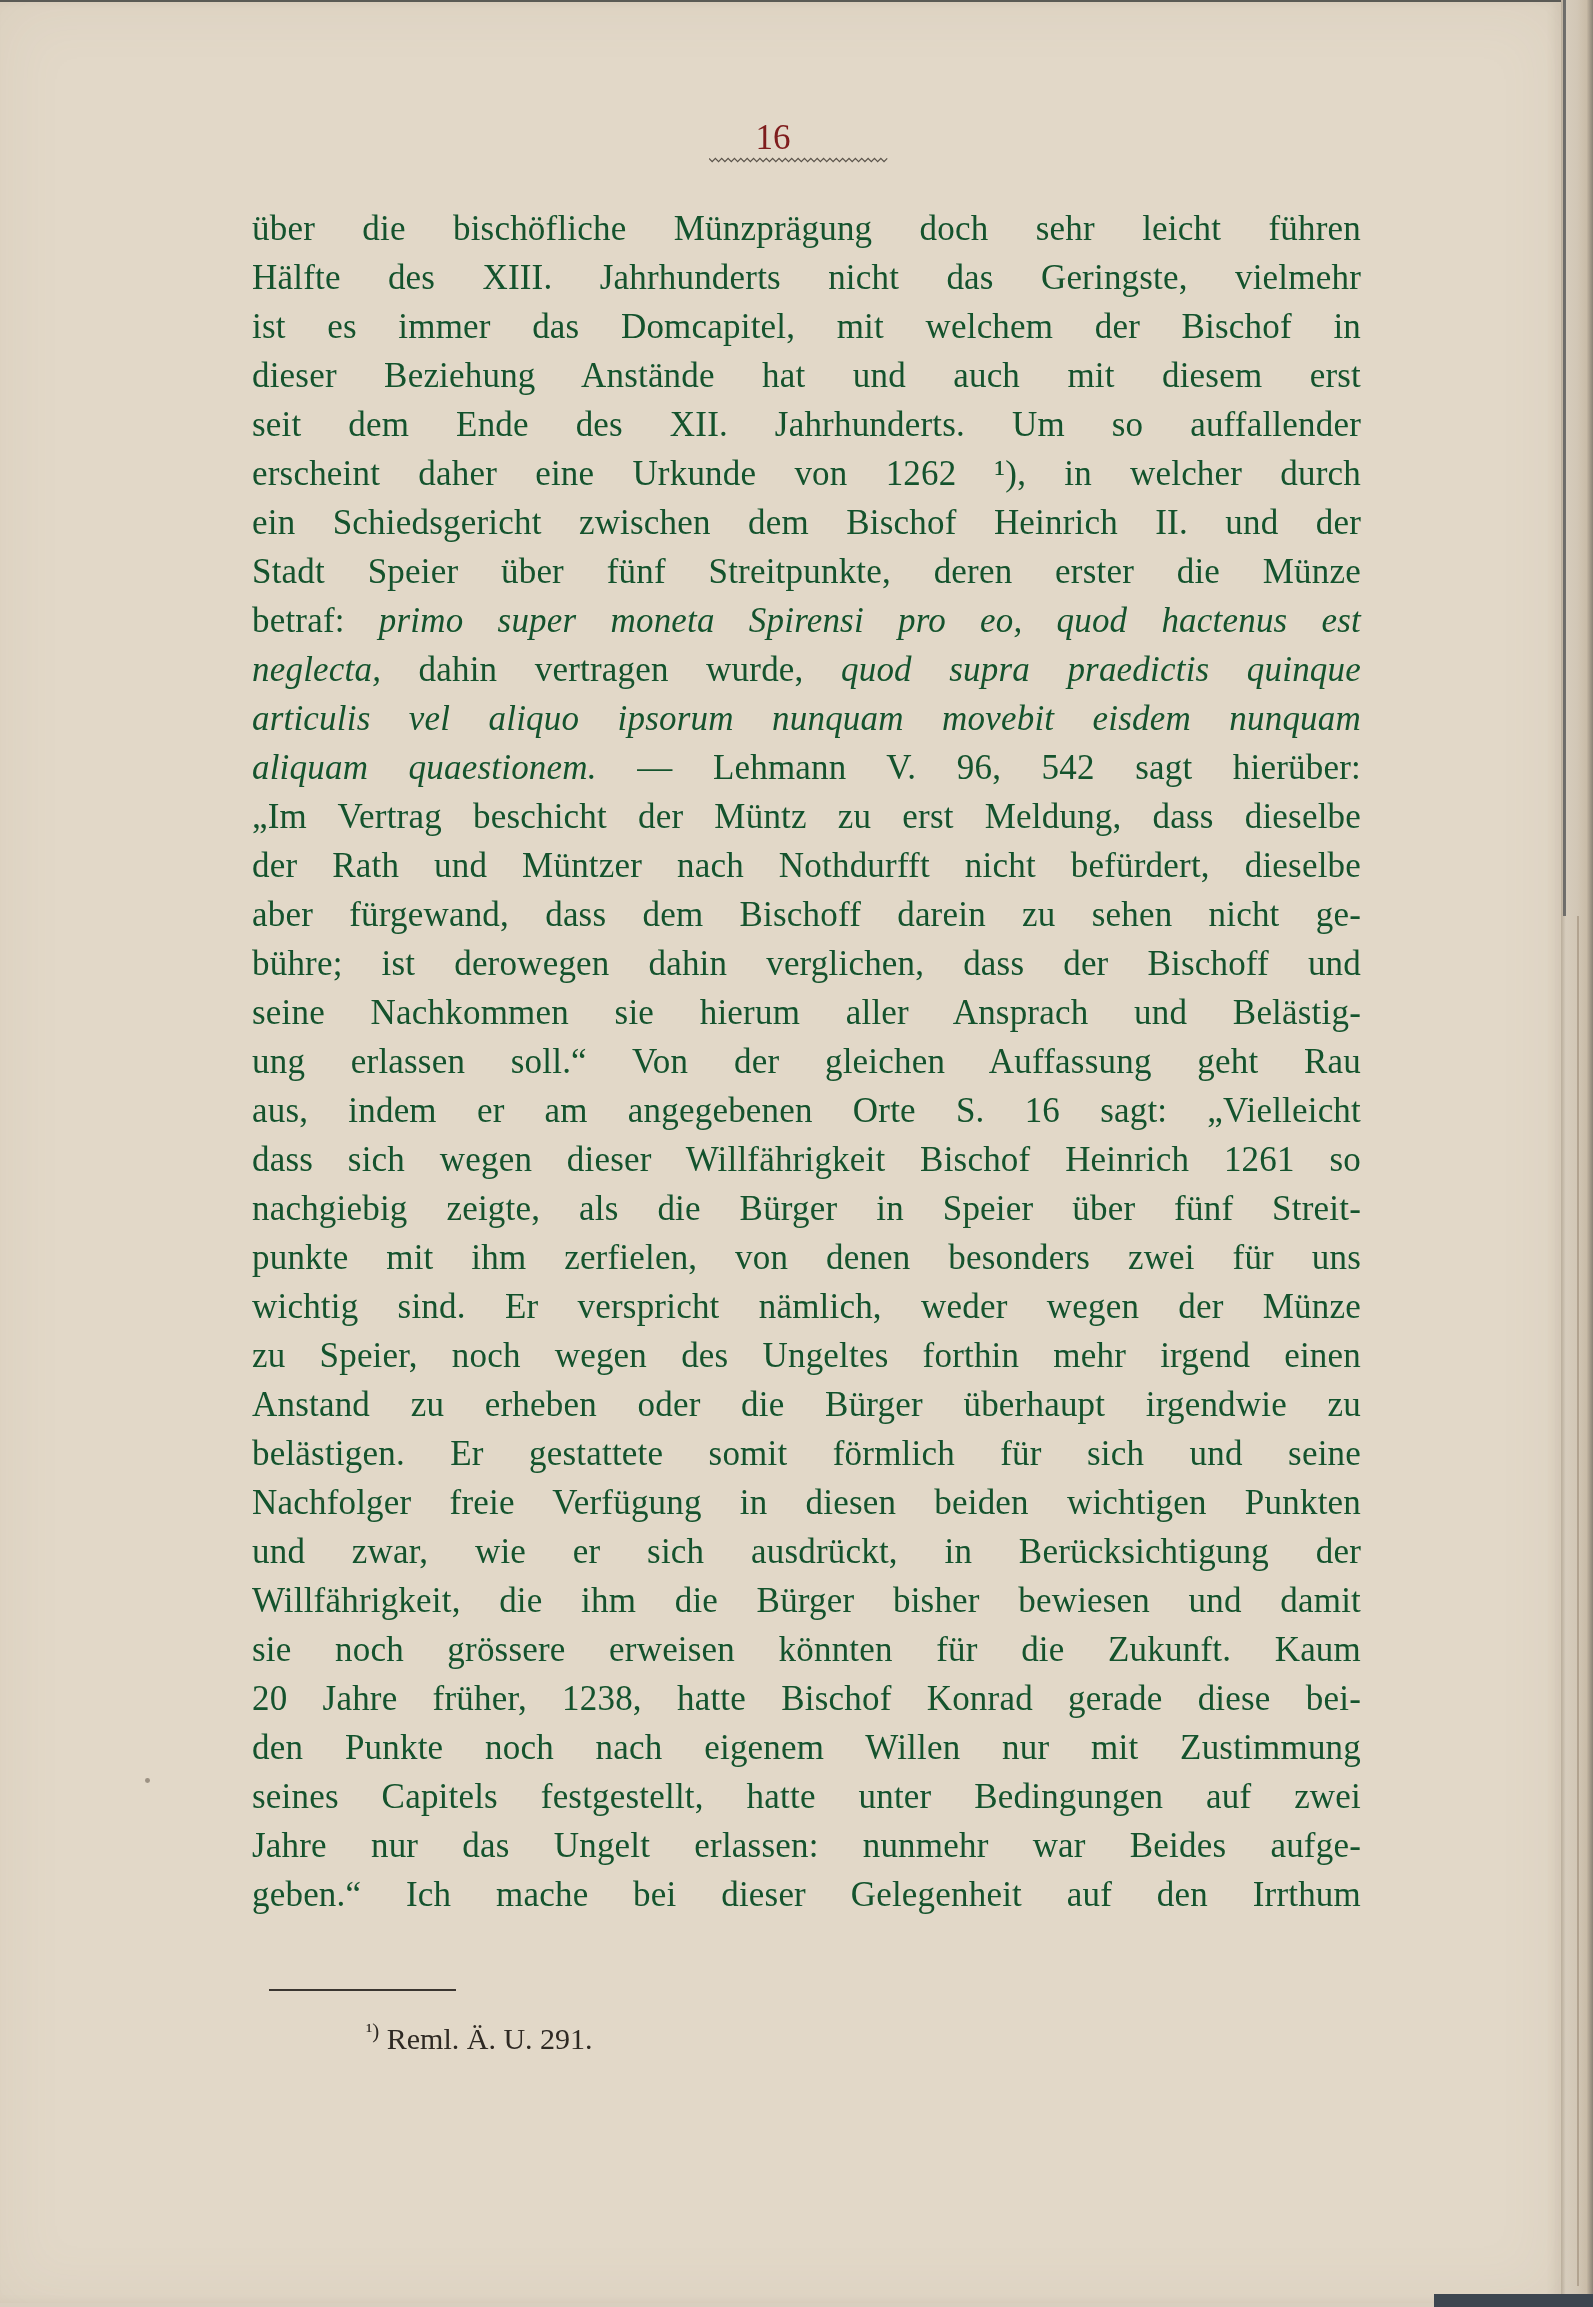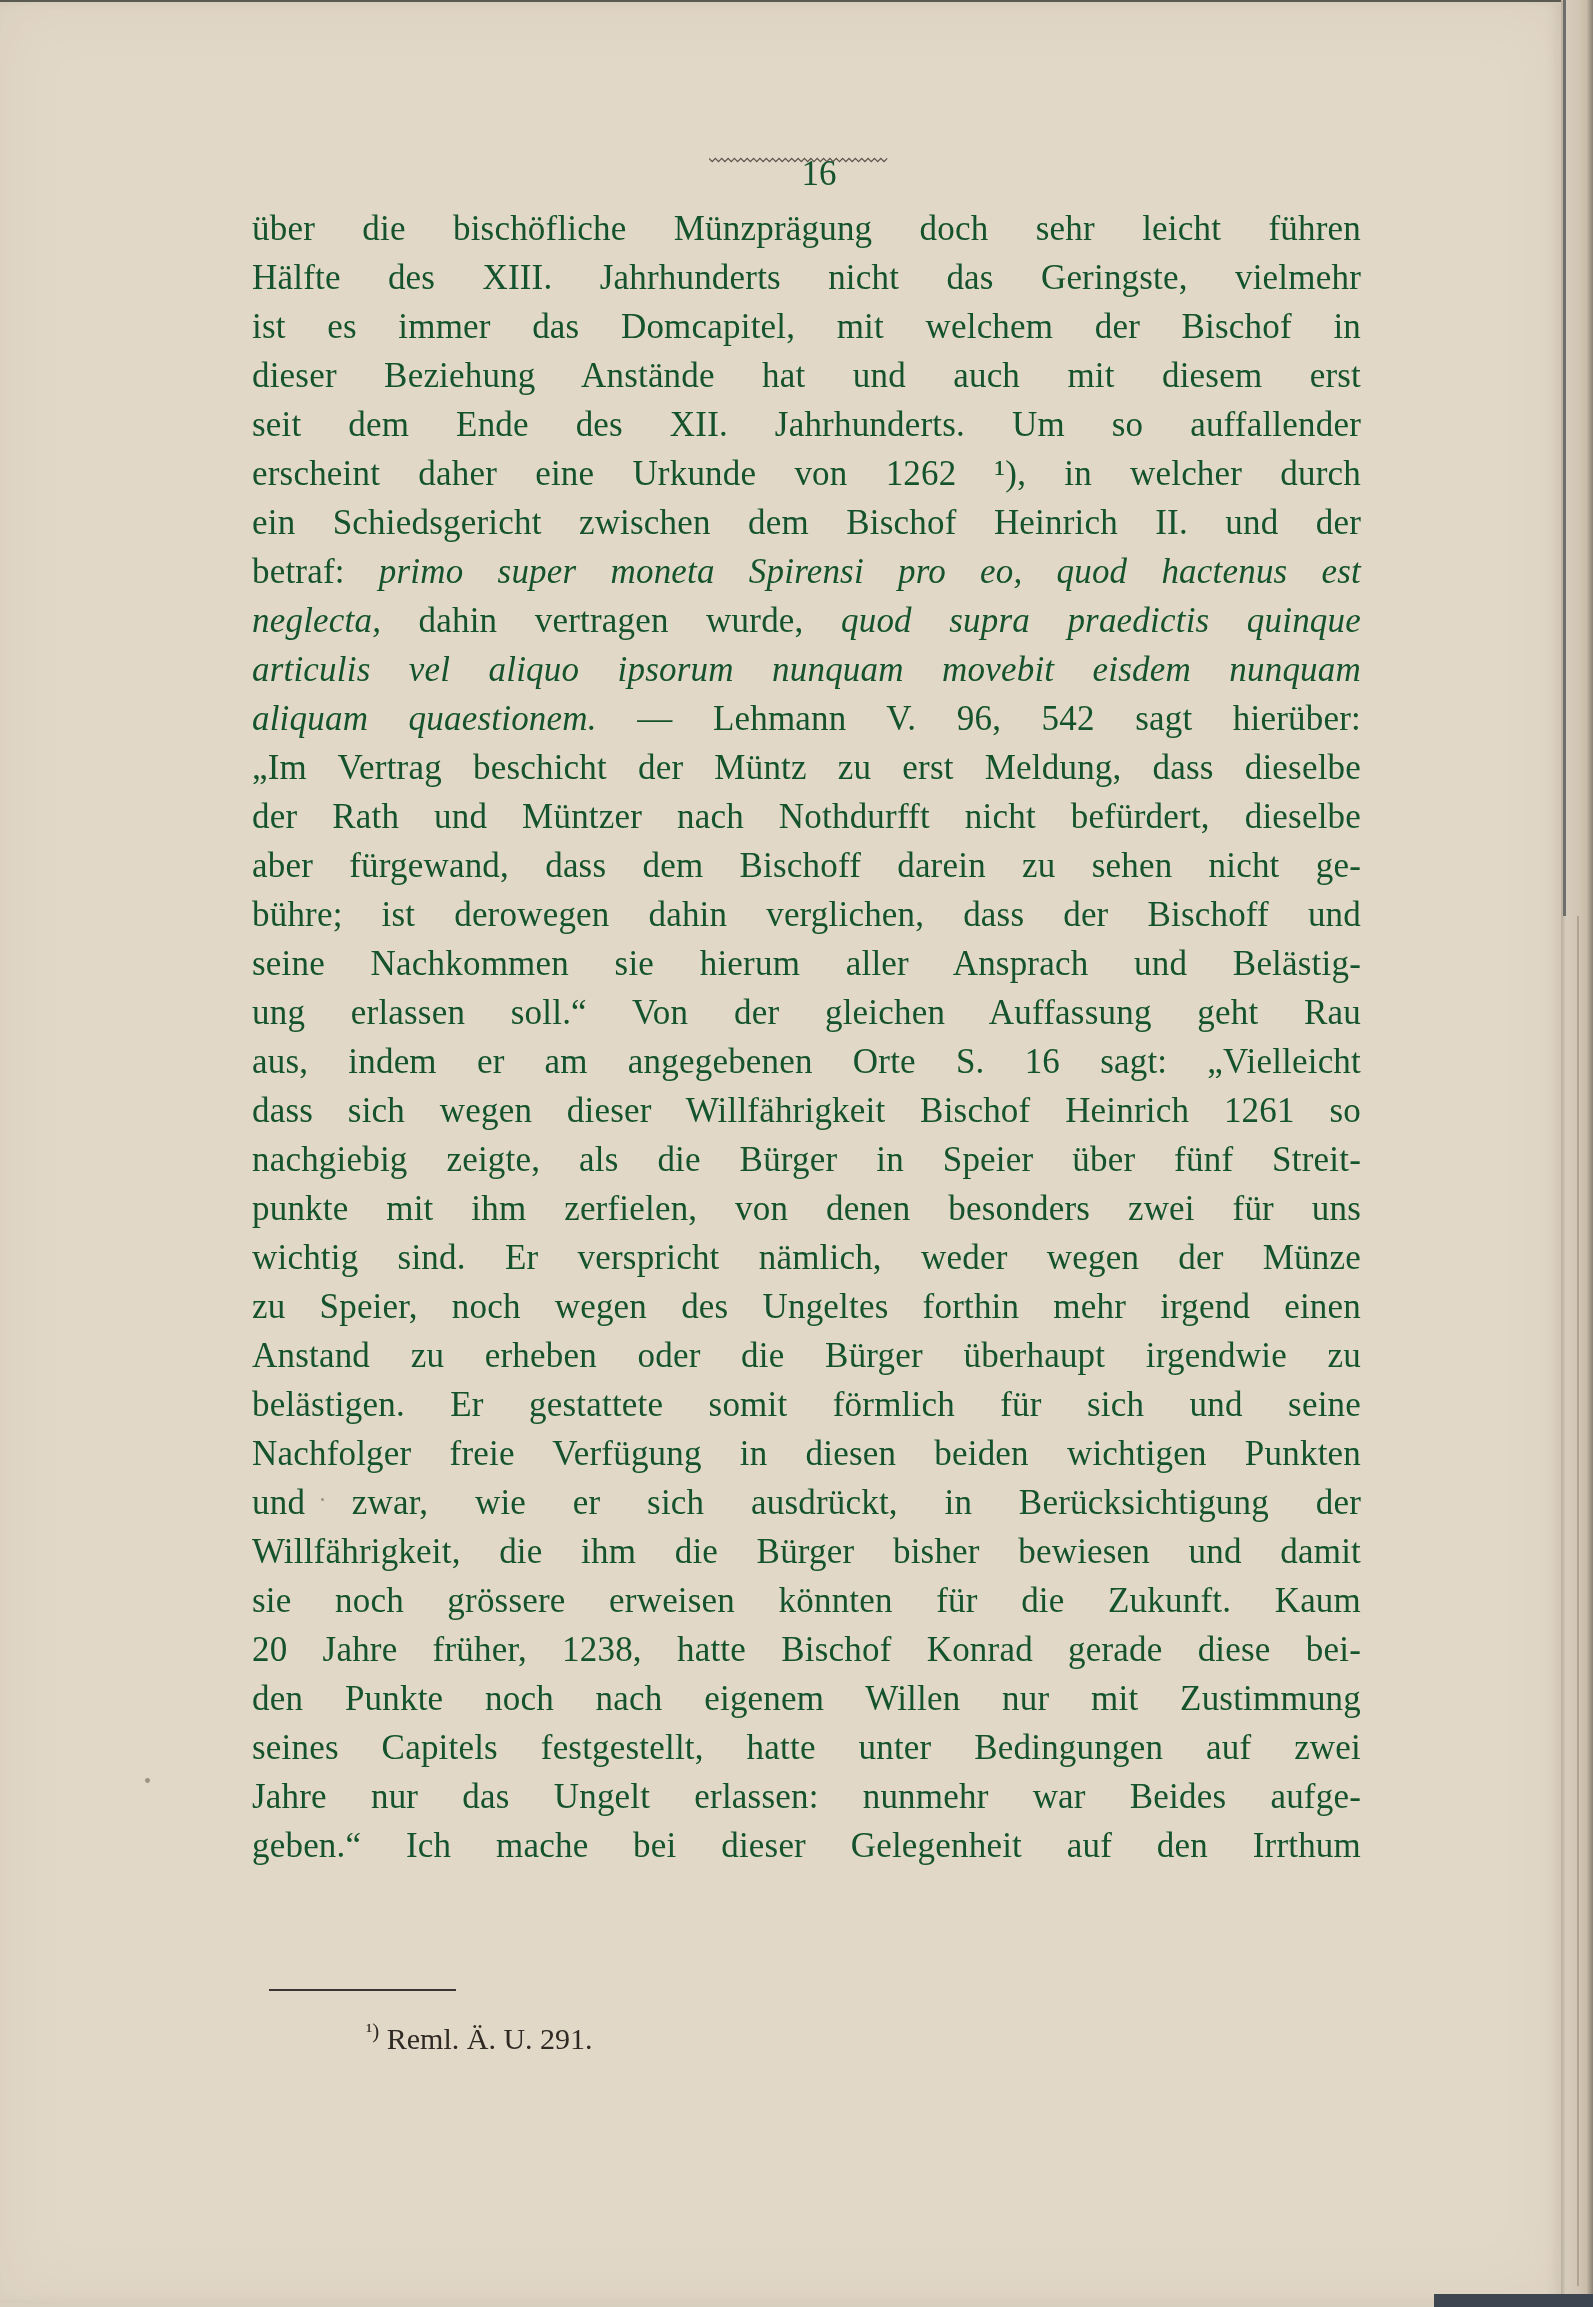--- a/index.html
+++ b/index.html
@@ -52,28 +52,27 @@
   .bottom-edge {
     position: absolute;
     left: 1434px;
     top: 2294px;
     width: 159px;
     height: 12.7px;
     background: #3d4650;
   }
   .page-number {
     position: absolute;
-    left: 767px;
+    left: 721px;
     top: 118px;
     width: 104px;
     text-align: center;
     font-family: "Liberation Serif", serif;
     font-size: 35px;
-    color: #14532d;
-    margin-top: 36px;
+    color: #7f1d1d;
   }
   .page-rule {
     position: absolute;
     left: 709px;
     top: 156px;
     width: 179px;
     height: 8px;
   }
   .body-text {
     position: absolute;
@@ -139,20 +138,21 @@
 </svg>
 
 <div class="body-text" id="body-text">
     <span class="line"><span>über die bischöfliche Münzprägung doch sehr leicht führen</span></span>
     <span class="line"><span>Hälfte des XIII. Jahrhunderts nicht das Geringste, vielmehr</span></span>
     <span class="line"><span>ist es immer das Domcapitel, mit welchem der Bischof in</span></span>
     <span class="line"><span>dieser Beziehung Anstände hat und auch mit diesem erst</span></span>
     <span class="line"><span>seit dem Ende des XII. Jahrhunderts. Um so auffallender</span></span>
     <span class="line"><span>erscheint daher eine Urkunde von 1262 ¹), in welcher durch</span></span>
     <span class="line"><span>ein Schiedsgericht zwischen dem Bischof Heinrich II. und der</span></span>
+    <span class="line"><span>Stadt Speier über fünf Streitpunkte, deren erster die Münze</span></span>
     <span class="line"><span>betraf: </span><i>primo super moneta Spirensi pro eo, quod hactenus est</i></span>
     <span class="line"><i>neglecta,</i><span> dahin vertragen wurde, </span><i>quod supra praedictis quinque</i></span>
     <span class="line"><i>articulis vel aliquo ipsorum nunquam movebit eisdem nunquam</i></span>
     <span class="line"><i>aliquam quaestionem.</i><span> — Lehmann V. 96, 542 sagt hierüber:</span></span>
     <span class="line"><span>„Im Vertrag beschicht der Müntz zu erst Meldung, dass dieselbe</span></span>
     <span class="line"><span>der Rath und Müntzer nach Nothdurfft nicht befürdert, dieselbe</span></span>
     <span class="line"><span>aber fürgewand, dass dem Bischoff darein zu sehen nicht ge-</span></span>
     <span class="line"><span>bühre; ist derowegen dahin verglichen, dass der Bischoff und</span></span>
     <span class="line"><span>seine Nachkommen sie hierum aller Ansprach und Belästig-</span></span>
     <span class="line"><span>ung erlassen soll.“ Von der gleichen Auffassung geht Rau</span></span>

